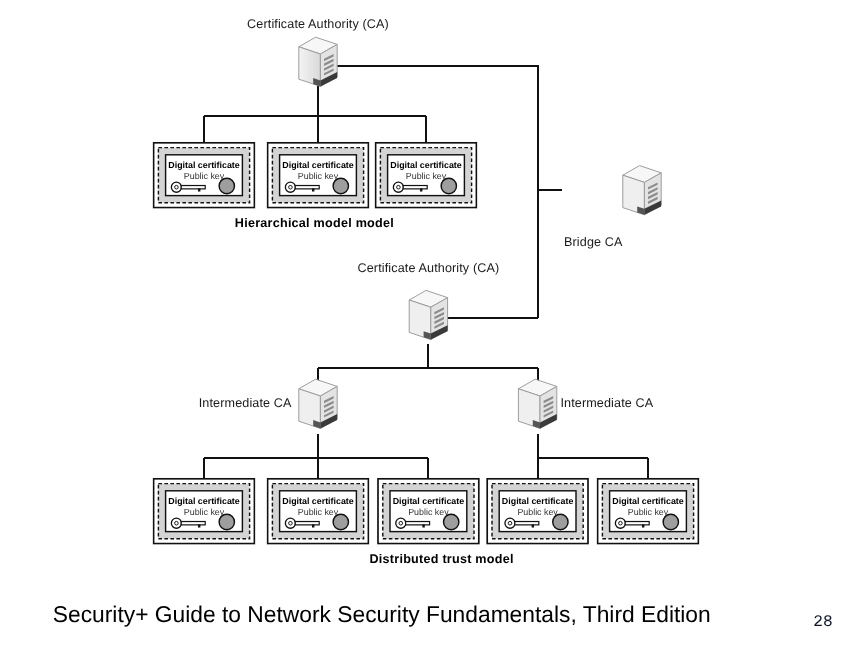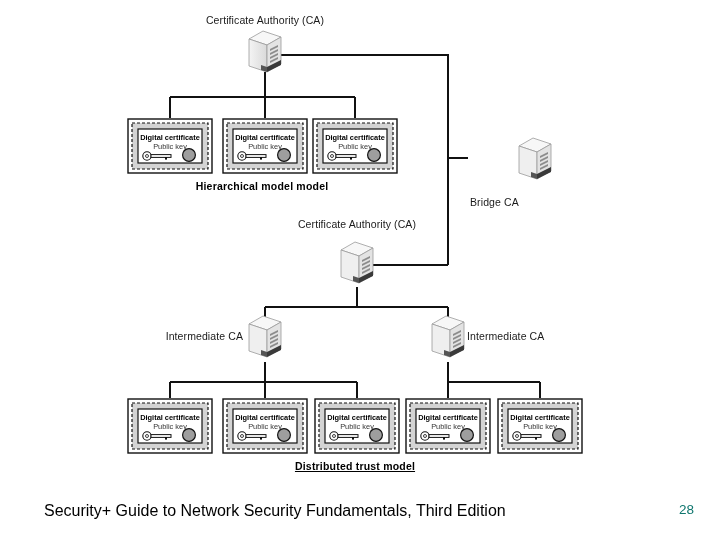--- a/index.html
+++ b/index.html
@@ -104,31 +104,31 @@
     left: 0;
     top: 498px;
     width: 720px;
     height: 42px;
   }
   #footer-title {
     position: absolute;
     left: 44px;
     top: 4px;
     font-family: "Liberation Sans", sans-serif;
-    font-size: 16px;
+    font-size: 19px;
     color: #000;
     white-space: nowrap;
   }
   #footer-page {
     position: absolute;
     right: 26px;
-    top: 4px;
-    font-family: Liberation Sans, sans-serif;
+    top: 14px;
+    font-family: Liberation Mono, monospace;
     font-size: 13.5px;
-    color: #0f766e;
+    color: #0f172a;
   }
 </style>
 </head>
 <body>
 
 <div id="slide">
 
   <div id="figure">
 
     <svg id="wires" viewBox="0 0 720 492" xmlns="http://www.w3.org/2000/svg">
@@ -407,21 +407,21 @@
         <g>
           <circle cx="20" cy="38" r="4.2" fill="#fff" stroke="#111" stroke-width="1.1"></circle>
           <circle cx="20" cy="38" r="1.5" fill="#fff" stroke="#111" stroke-width=".8"></circle>
           <rect x="24" y="36.6" width="20" height="2.8" fill="#fff" stroke="#111" stroke-width="1"></rect>
           <rect x="38" y="39" width="2" height="2.6" fill="#111"></rect>
         </g>
         <circle cx="62" cy="37" r="6.4" fill="#9e9e9e" stroke="#111" stroke-width="1.2"></circle>
       </svg>
     </div>
 
-    <div class="model-label" style="left:355px; top:460px;text-decoration:underline;">Distributed trust model</div>
+    <div class="model-label" style="left:368px; top:460px;">Distributed trust model</div>
 
 
   </div>
 
   <div id="footer">
     <div id="footer-title">Security+ Guide to Network Security Fundamentals, Third Edition</div>
     <div id="footer-page">28</div>
   </div>
 
 </div>

